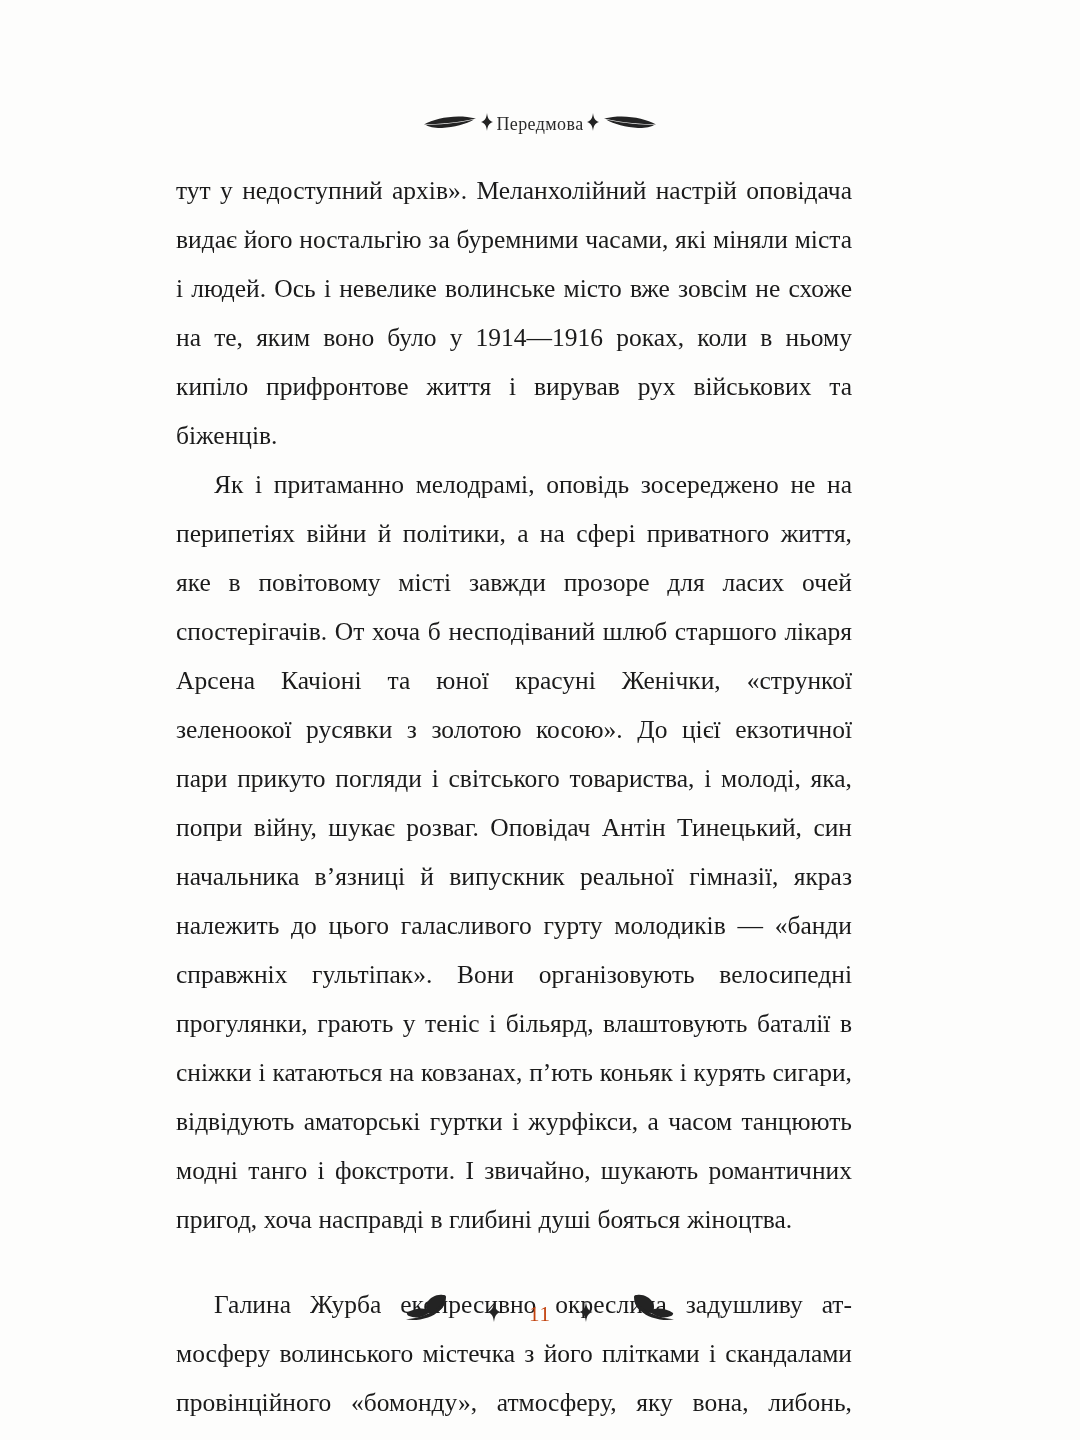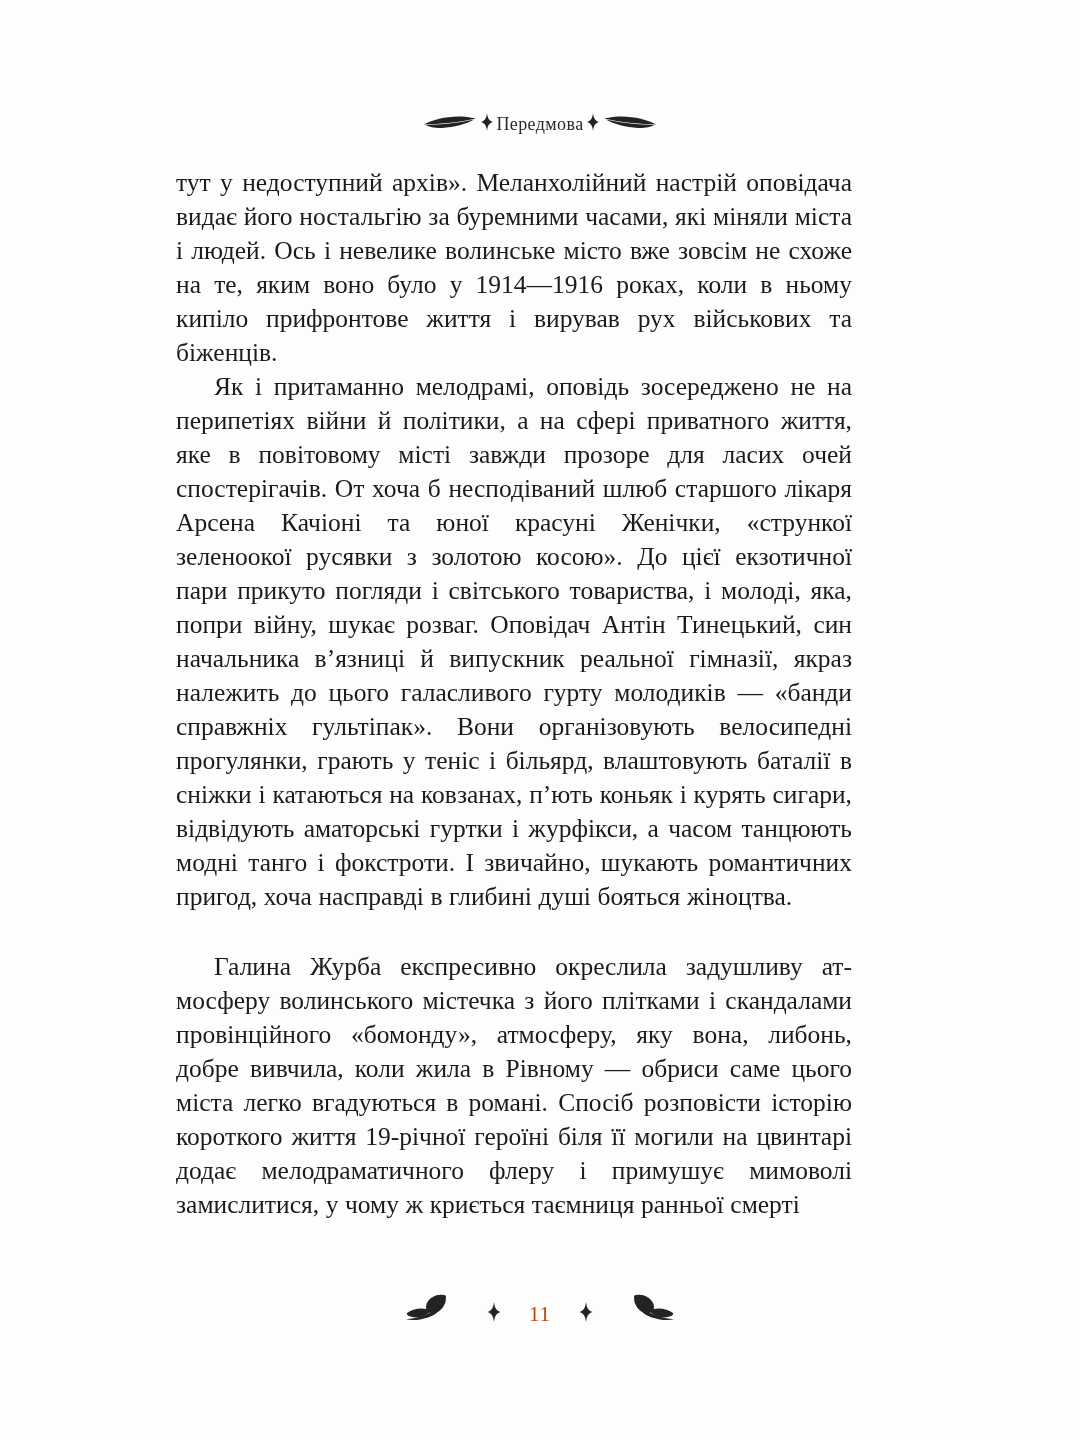--- a/index.html
+++ b/index.html
@@ -52,21 +52,21 @@
   
   .text-block {
     position: absolute;
     left: 176px;
     top: 166px;
     width: 676px;
   }
   .para {
     margin: 0;
     font-size: 25.5px;
-    line-height: 34px;
+    line-height: 49px;
     text-align: justify;
     text-justify: inter-word;
     text-indent: 38px;
     hyphens: manual;
     word-spacing: 0.2px;
   }
   .para.first {
     text-indent: 0;
   }
   .para.tail {

